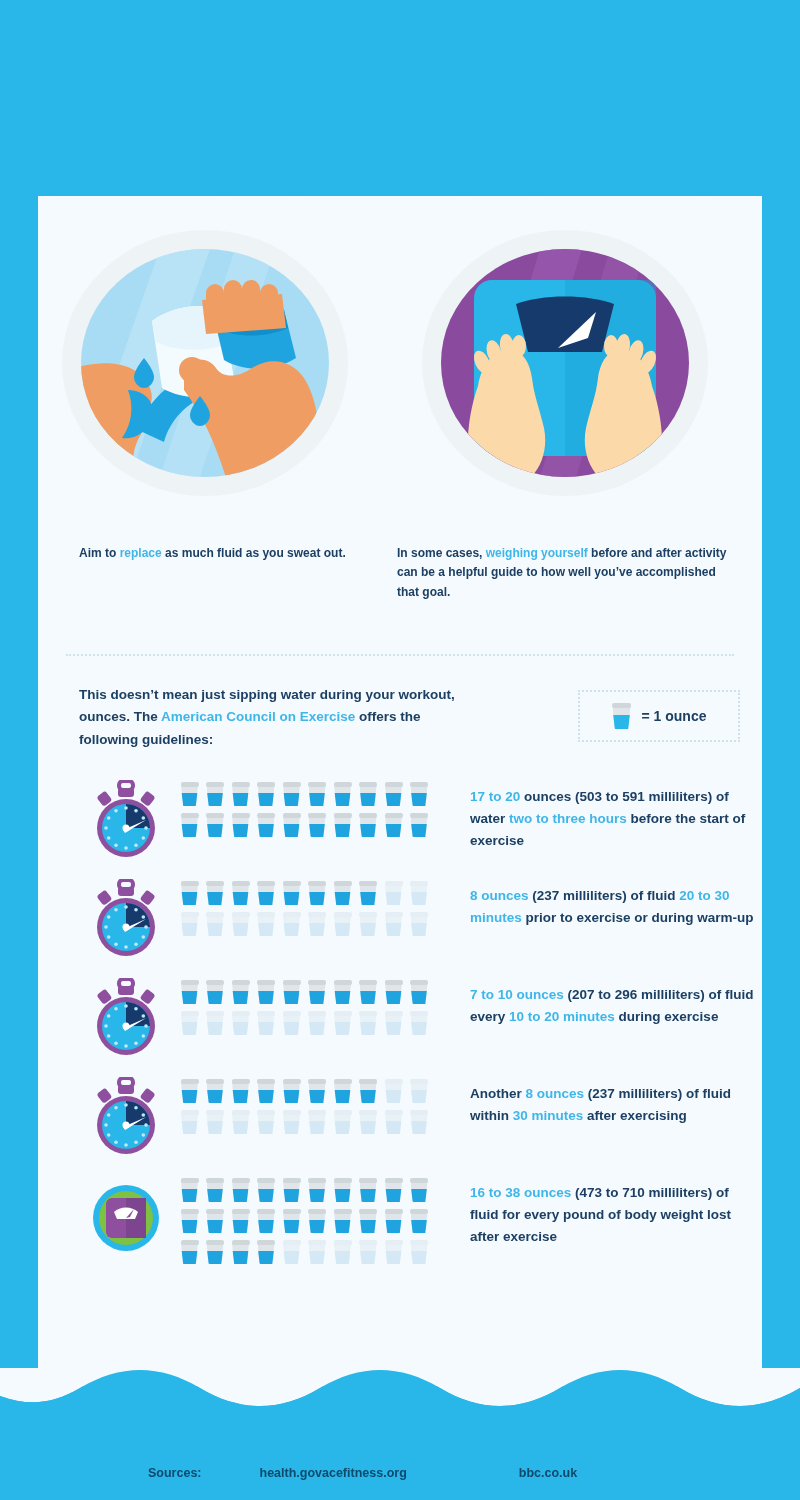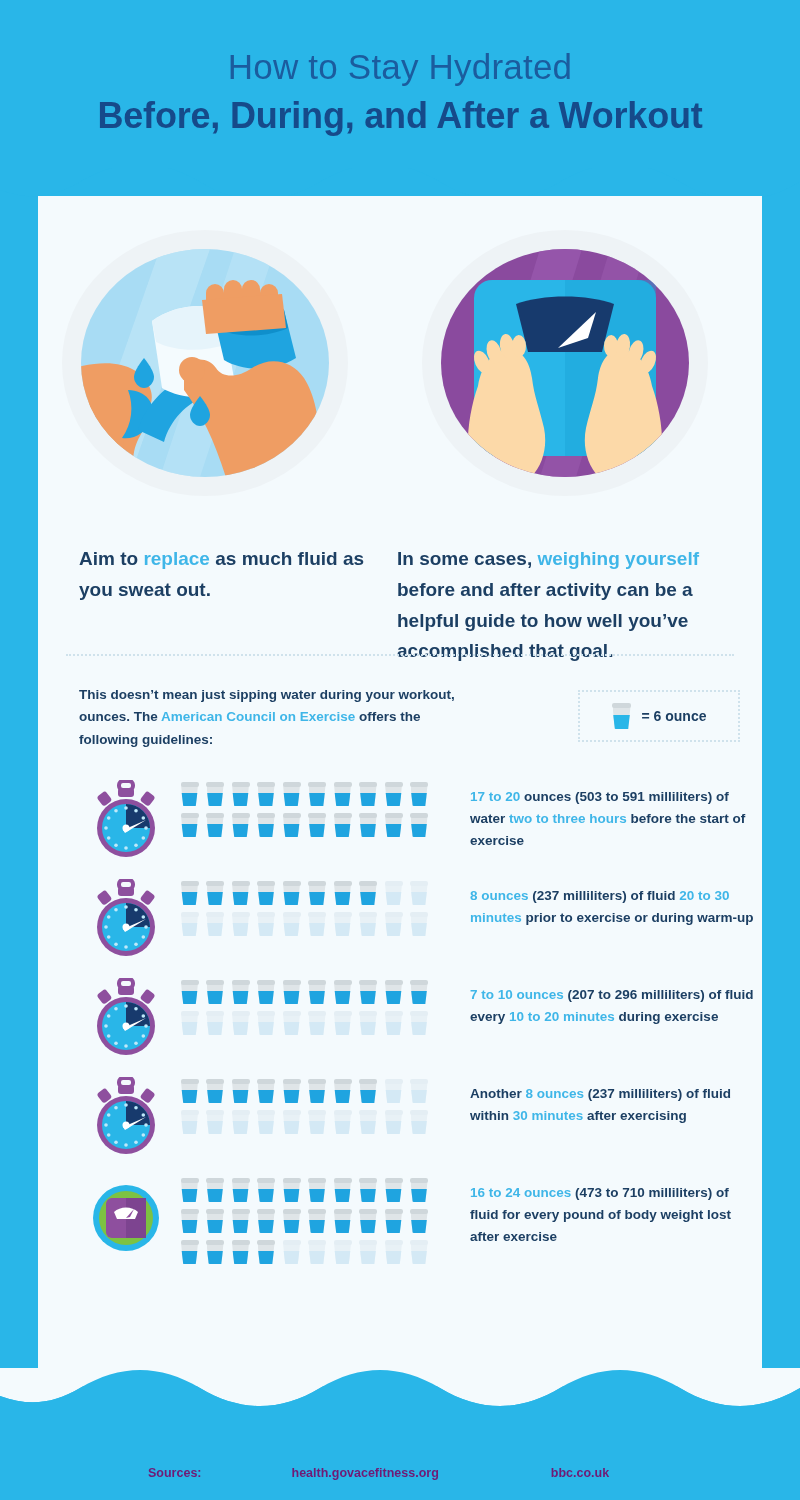--- a/index.html
+++ b/index.html
@@ -74,21 +74,21 @@
     height: 290px;
   }
   .circle-wrap { position: absolute; top: 0; width: 290px; height: 290px; }
   .circle-wrap.left  { left: 22px; }
   .circle-wrap.right { left: 382px; }
 
   
   .captions { position: absolute; top: 348px; left: 0; width: 724px; }
   .caption {
     position: absolute;
-    font-size: 19px;
+    font-size: 12px;
     font-weight: bold;
     color: #1c3f63;
     line-height: 1.62;
   }
   .caption.c1 { left: 41px; width: 290px; }
   .caption.c2 { left: 359px; width: 336px; }
   .hl { color: #3fb6e8; font-weight: bold; }
 
   
   .divider {
@@ -201,36 +201,32 @@
   }
   .sources {
     position: absolute;
     top: 54px; left: 0;
     width: 800px;
     display: flex;
   }
   .sources span {
     font-size: 12.5px;
     font-weight: bold;
-    color: #701a75;
+    color: #0c4a6e;
   }
   .src-label { margin-left: 148px; }
-  .src-1 { margin-left: 82px; padding-left: 8px; }
+  .src-1 { margin-left: 50px; padding-left: 8px; }
   .src-2 { }
   .src-3 { margin-left: 112px; }
 </style>
 </head>
 <body>
 
 <div class="page">
 
-  <div class="header">
-    <div class="title-line1">How to Stay Hydrated</div>
-    <div class="title-line2">Before, During, and After a Workout</div>
-  </div>
 
   <div class="wave-top">
     <svg width="800" height="40" viewBox="0 0 800 40" preserveAspectRatio="none">
       <path d="M0,0 L800,0 L800,14 C760,38 720,38 680,14 C640,-10 600,-10 560,14
                C520,38 480,38 440,14 C400,-10 360,-10 320,14
                C280,38 240,38 200,14 C160,-10 120,-10 80,14
                C55,29 30,33 0,22 Z" fill="#29b6e8"></path>
       <path d="M0,22 C30,33 55,29 80,14 C120,-10 160,-10 200,14
                C240,38 280,38 320,14 C360,-10 400,-10 440,14
                C480,38 520,38 560,14 C600,-10 640,-10 680,14
@@ -352,21 +348,21 @@
     <div class="intro">
       <span>This doesn’t mean just sipping water during your workout, ounces. The </span><span class="hl">American Council on Exercise</span><span> offers the following guidelines:</span>
     </div>
 
     <div class="legend">
       <span class="cup legend-cup">
         <span class="body"></span>
           <span class="water"></span>
           <span class="lid"></span>
       </span>
-      <span class="legend-text">= 6 ounce</span>
+      <span class="legend-text">= 1 ounce</span>
     </div>
 
     <div class="rows" id="rows-container">
         <div class="grow">
           <div class="icon-cell">
             <svg width="72" height="80" viewBox="0 0 72 80">
     <rect x="29" y="1" width="14" height="9" rx="4" fill="none" stroke="#8e4f9e" stroke-width="4"></rect>
     <rect x="28" y="8" width="16" height="9" rx="3" fill="#8e4f9e"></rect>
     <rect x="9" y="13" width="11" height="12" rx="3" fill="#8e4f9e" transform="rotate(-38 14 19)"></rect>
     <rect x="52" y="13" width="11" height="12" rx="3" fill="#8e4f9e" transform="rotate(38 58 19)"></rect>
@@ -1069,21 +1065,21 @@
                 <span class="water"></span>
                 <span class="lid"></span>
               </span>
               <span class="cup faded">
     <span class="body"></span>
                 <span class="water"></span>
                 <span class="lid"></span>
               </span>
             </div>
           </div>
-          <div class="text-cell"><span class="hl">16 to 24 ounces</span><span class=""> (473 to 710 milliliters) of fluid for every pound of body weight lost after exercise</span></div>
+          <div class="text-cell"><span class="hl">16 to 38 ounces</span><span class=""> (473 to 710 milliliters) of fluid for every pound of body weight lost after exercise</span></div>
         </div>
       </div>
 
   </div>
 
   <div class="wave-bottom">
     <svg width="800" height="44" viewBox="0 0 800 44" preserveAspectRatio="none">
       <path d="M0,0 L800,0 L800,20 C760,44 720,44 680,20 C640,-4 600,-4 560,20
                C520,44 480,44 440,20 C400,-4 360,-4 320,20
                C280,44 240,44 200,20 C160,-4 120,-4 80,20

